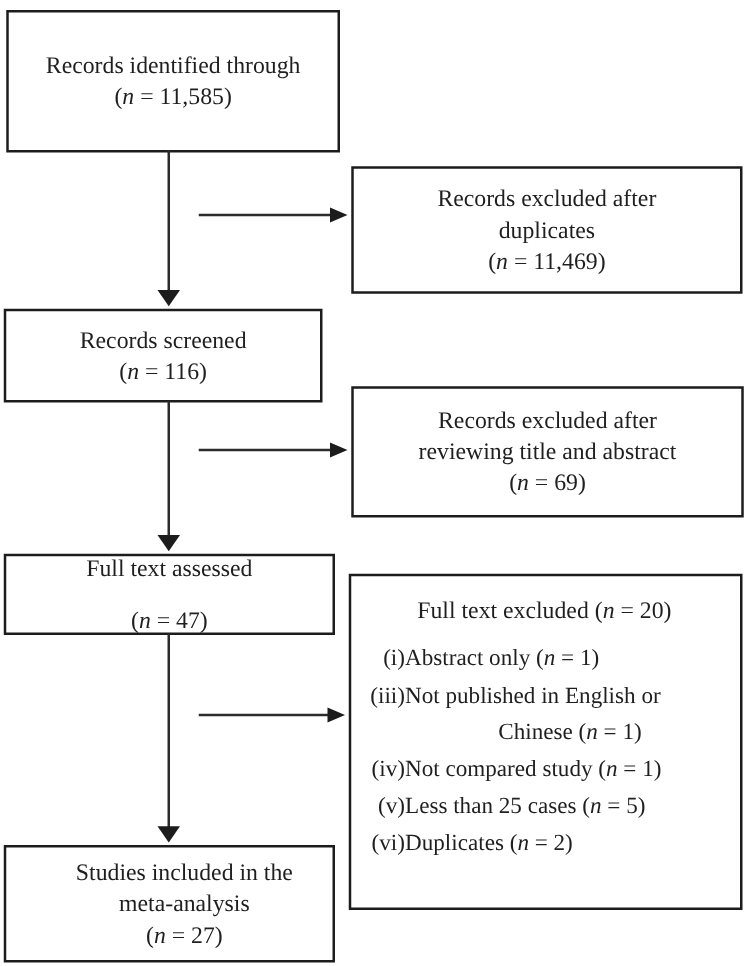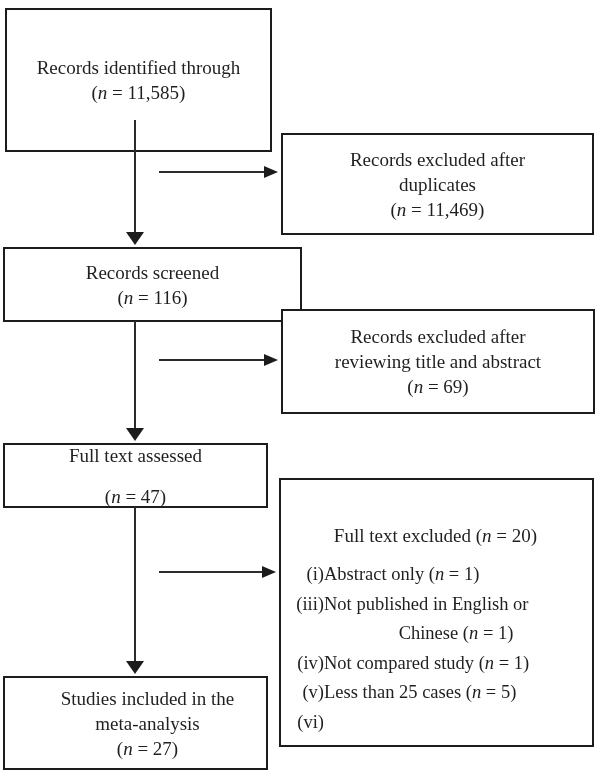--- a/index.html
+++ b/index.html
@@ -47,26 +47,26 @@
   .hline{position:absolute;height:2px;background:var(--arrow);}
   .hhead{position:absolute;width:0;height:0;
          border-top:6px solid transparent;border-bottom:6px solid transparent;
          border-left:14px solid var(--border);}
 </style>
 </head>
 <body>
 
 <div id="stage">
 
-  <div class="box" style="left:5px;top:8px;width:267px;height:144px;">
+  <div class="box" style="left:5px;top:8px;width:267px;height:114px;">
       <div class="bline">Records identified through</div>
       <div class="bline">(<i>n</i> = 11,585)</div>
     </div>
 
-  <div class="box" style="left:3px;top:247px;width:299px;height:75px;">
+  <div class="box" style="left:3px;top:247px;width:255px;height:75px;">
       <div class="bline">Records screened</div>
       <div class="bline">(<i>n</i> = 116)</div>
     </div>
 
   <div class="box" style="left:3px;top:443px;width:265px;height:65px;gap:16px;">
       <div class="bline">Full text assessed</div>
       <div class="bline">(<i>n</i> = 47)</div>
     </div>
 
   <div class="box" style="left:3px;top:676px;width:265px;height:94px;padding-left:24px;">
@@ -80,21 +80,21 @@
       <div class="bline">duplicates</div>
       <div class="bline">(<i>n</i> = 11,469)</div>
     </div>
 
   <div class="box" style="left:281px;top:309px;width:314px;height:105px;">
       <div class="bline">Records excluded after</div>
       <div class="bline">reviewing title and abstract</div>
       <div class="bline">(<i>n</i> = 69)</div>
     </div>
 
-  <div class="box exc" style="left:279px;top:478px;width:315px;height:269px;justify-content:flex-end;">
+  <div class="box exc" style="left:279px;top:459px;width:315px;height:269px;">
     <div class="exc-title">Full text excluded (<i>n</i> = 20)</div>
     <div id="exc-list">
     <div class="exc-item">
       <span class="exc-marker">(i)</span>
       <span class="exc-text">Abstract only (<i>n</i> = 1)</span>
     </div>
 
 
     <div class="exc-item">
       <span class="exc-marker">(iii)</span>
@@ -106,20 +106,21 @@
       <span class="exc-text">Not compared study (<i>n</i> = 1)</span>
     </div>
 
     <div class="exc-item">
       <span class="exc-marker">(v)</span>
       <span class="exc-text">Less than 25 cases (<i>n</i> = 5)</span>
     </div>
 
     <div class="exc-item">
       <span class="exc-marker">(vi)</span>
+      <span class="exc-text">Duplicates (<i>n</i> = 2)</span>
     </div>
   </div>
   </div>
 
   <div class="vline" style="left:134px;top:120px;height:113px;"></div>
   <div class="vhead" style="left:126px;top:232px;"></div>
 
   <div class="vline" style="left:134px;top:321px;height:108px;"></div>
   <div class="vhead" style="left:126px;top:428px;"></div>
 

